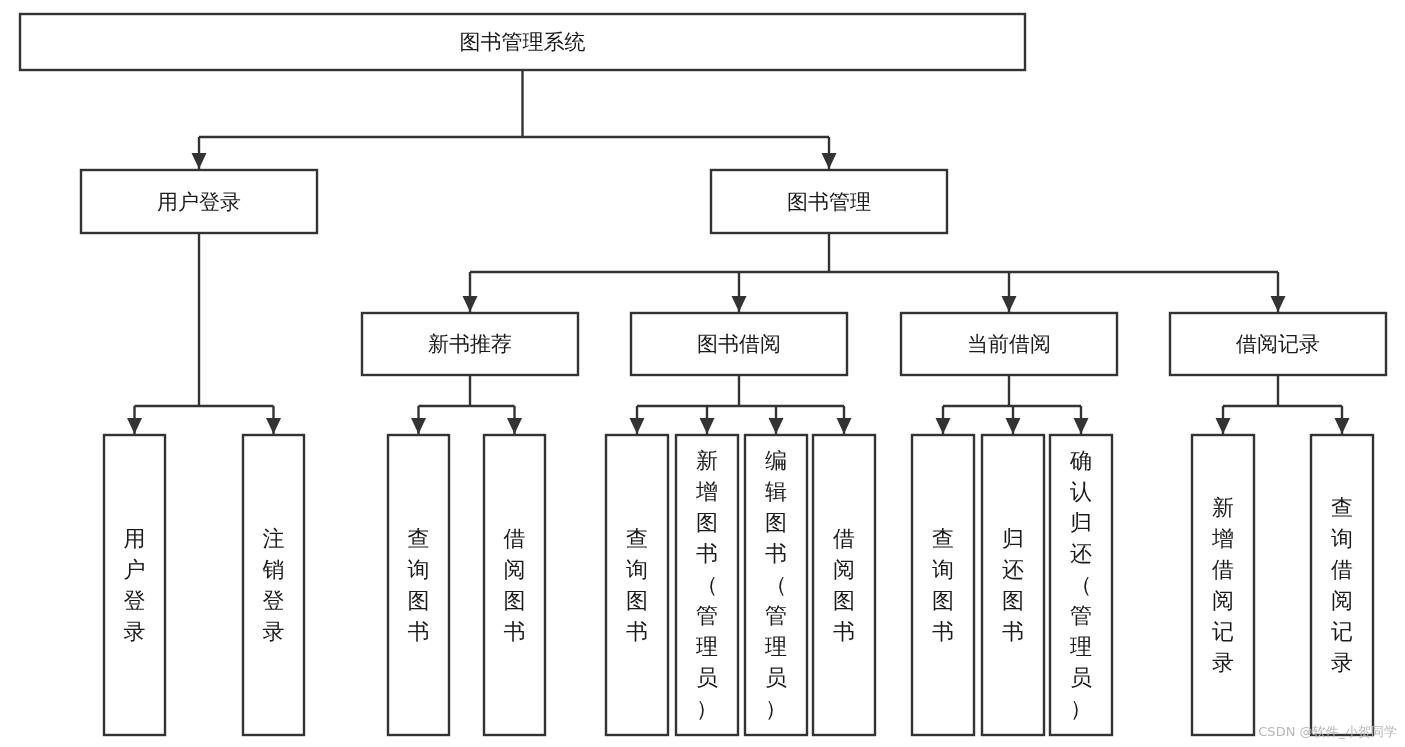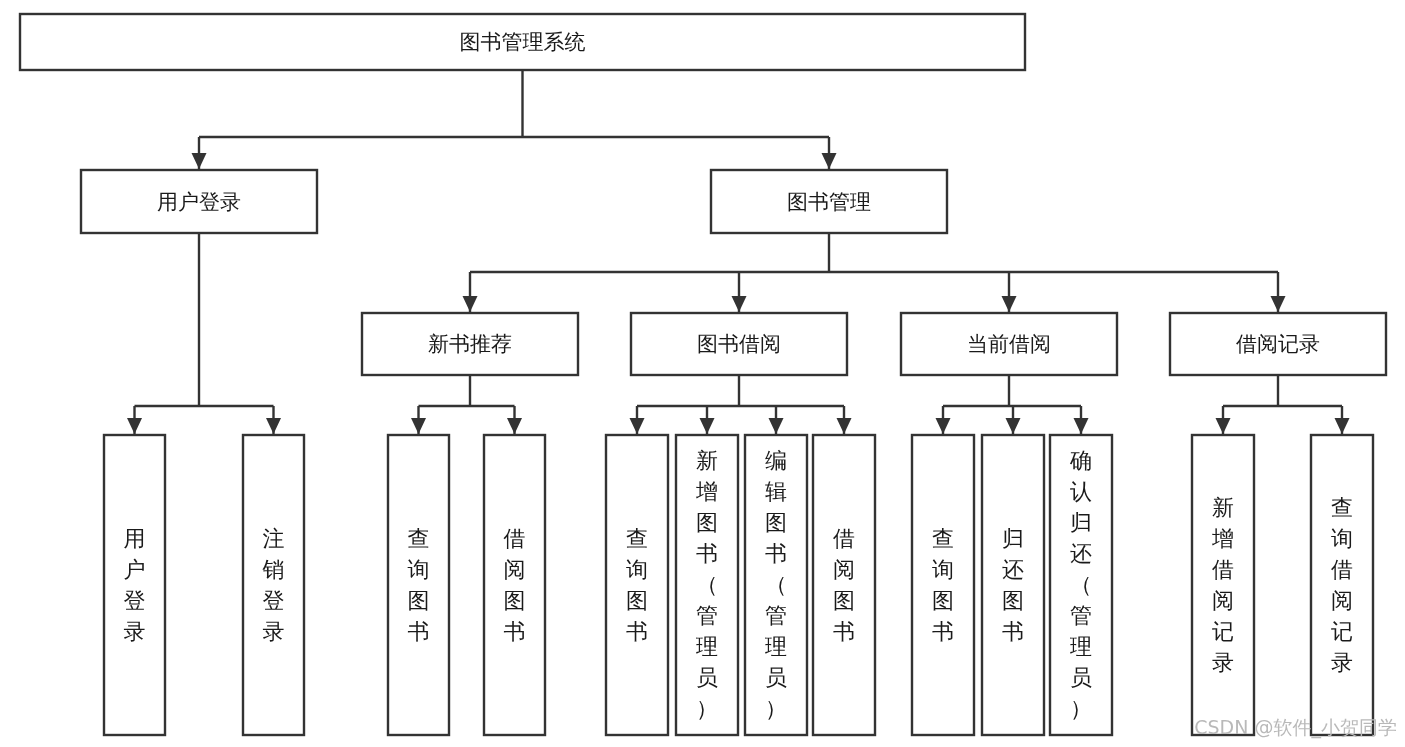--- a/index.html
+++ b/index.html
@@ -49,21 +49,21 @@
   }
   .arrow-head {
     fill: #333333;
     stroke: none;
   }
   .watermark {
     position: absolute;
     right: 8px;
     bottom: 6px;
     font-family: "DejaVu Sans", "Liberation Sans", sans-serif;
-    font-size: 19px;
+    font-size: 13px;
     color: #b9b9b9;
     white-space: nowrap;
     user-select: none;
   }
 </style>
 </head>
 <body>
 
 <div id="diagram-root">
 

